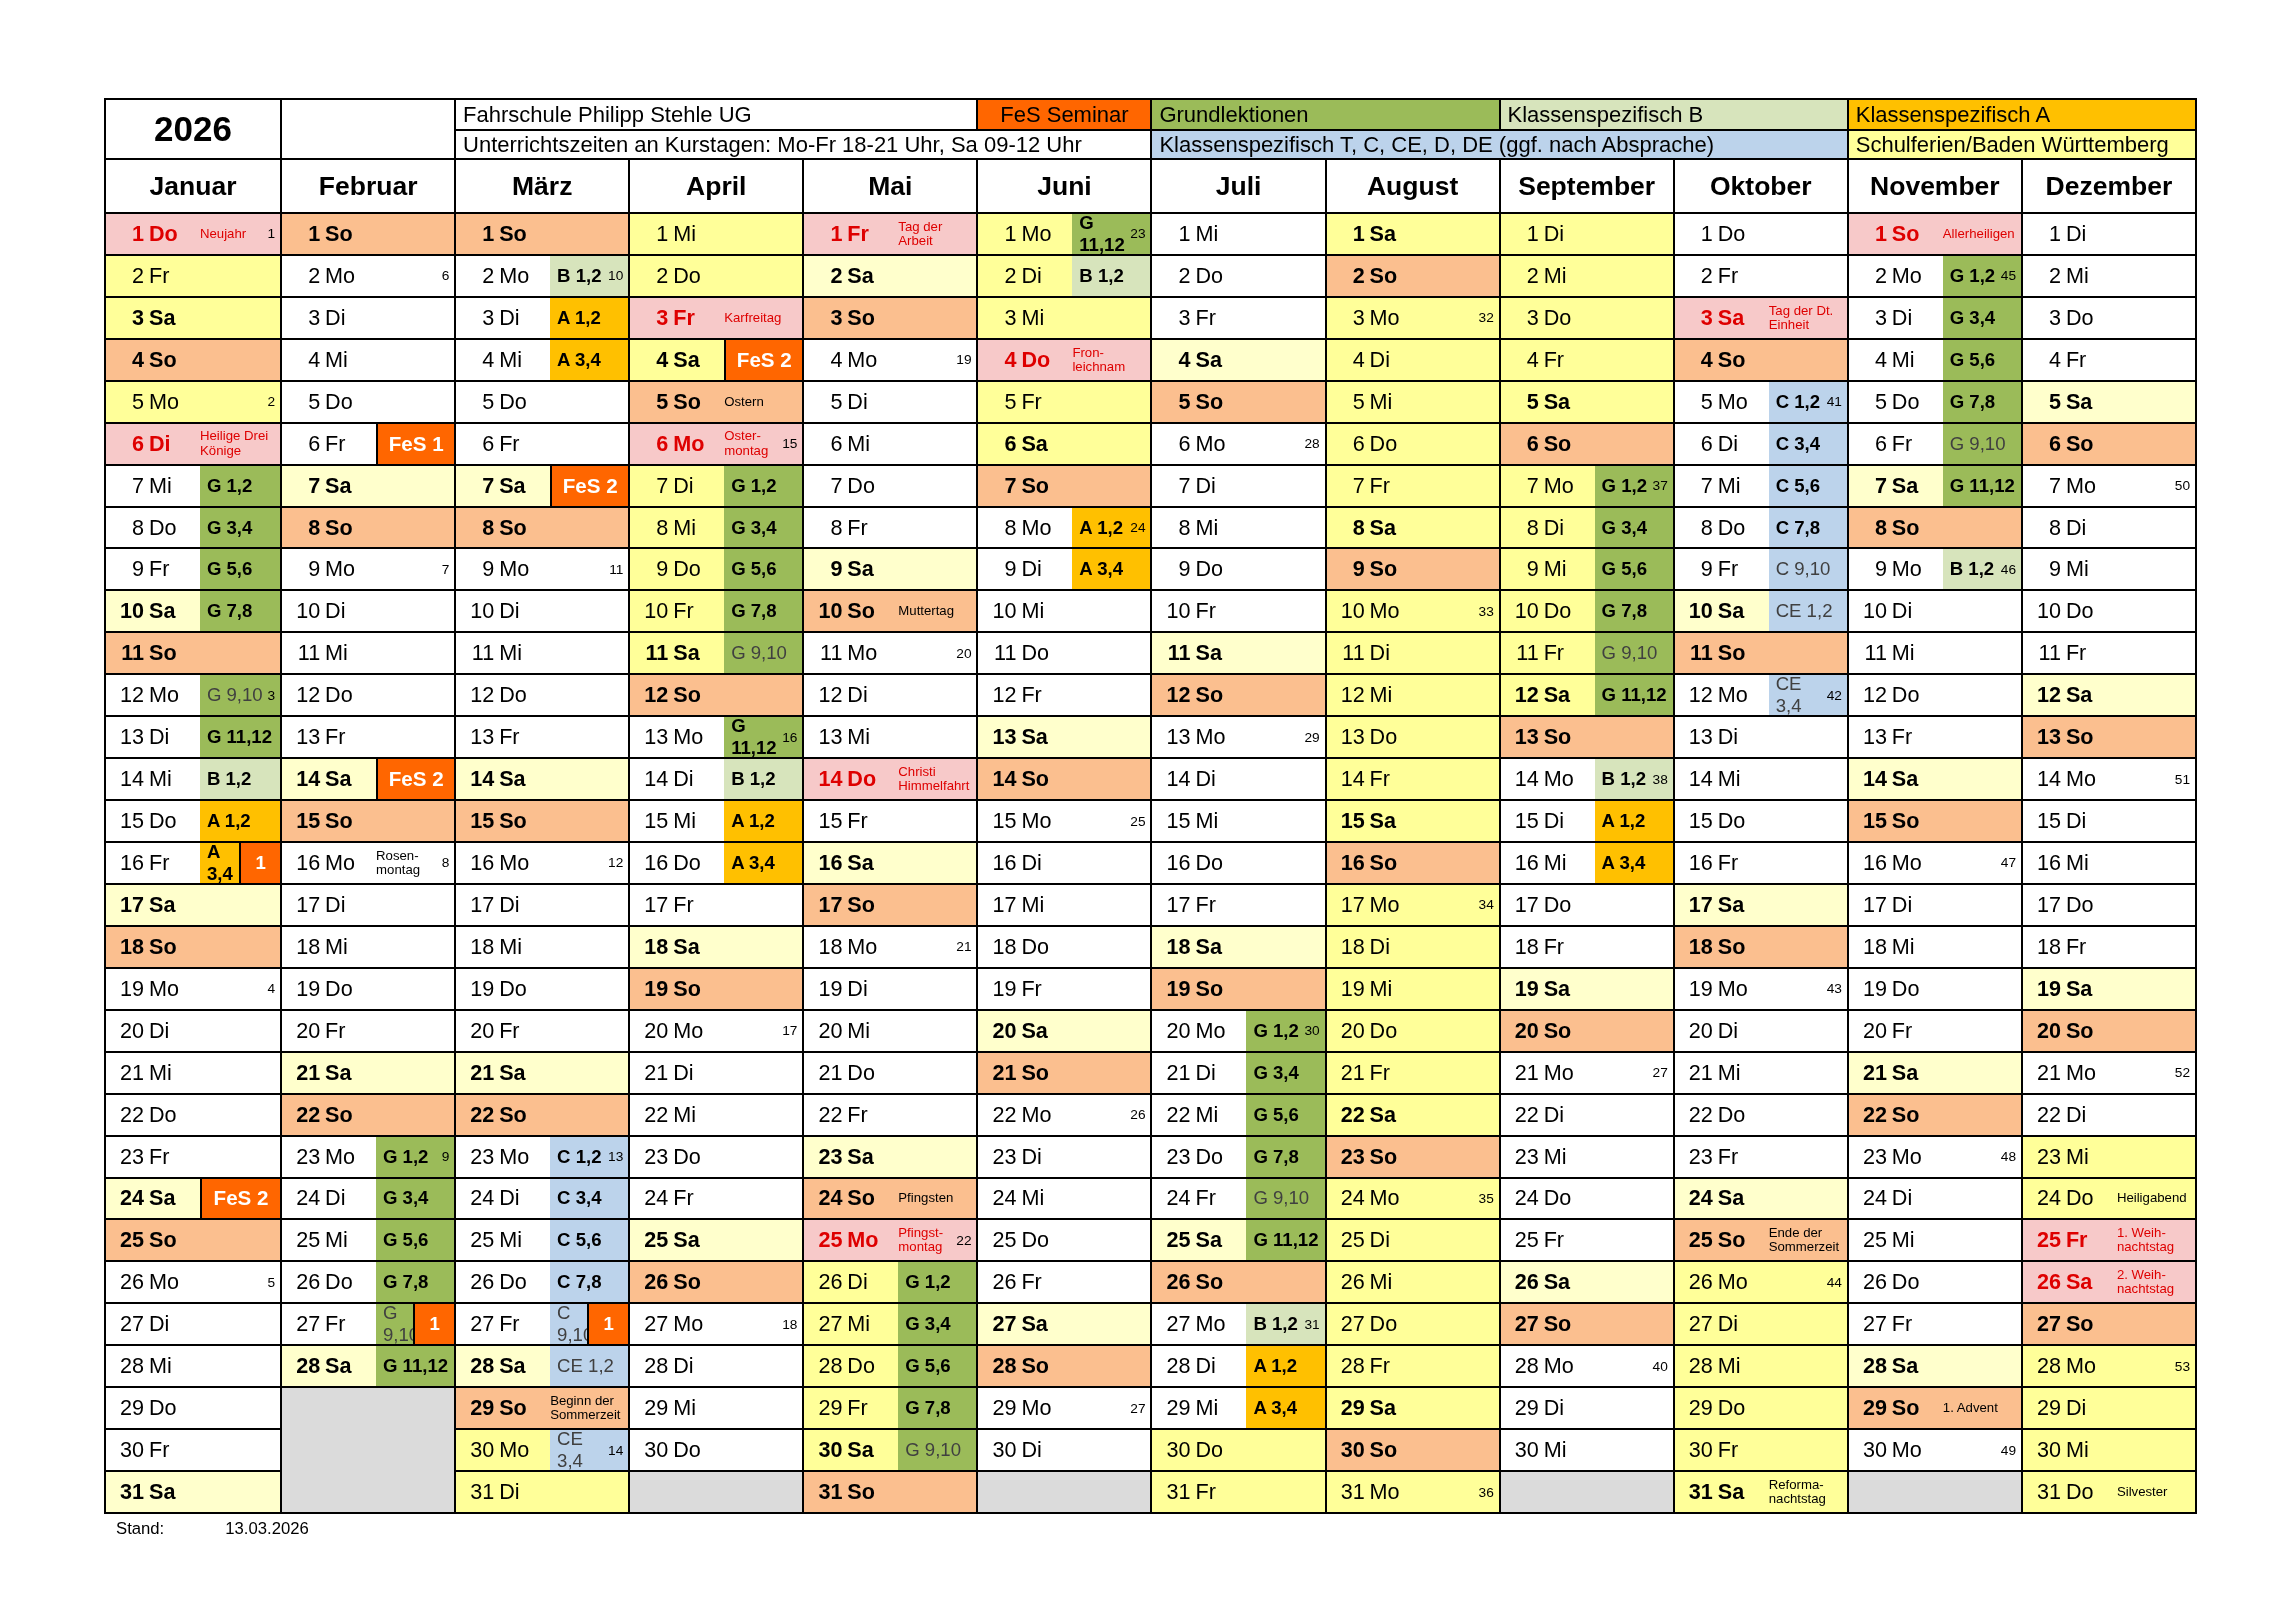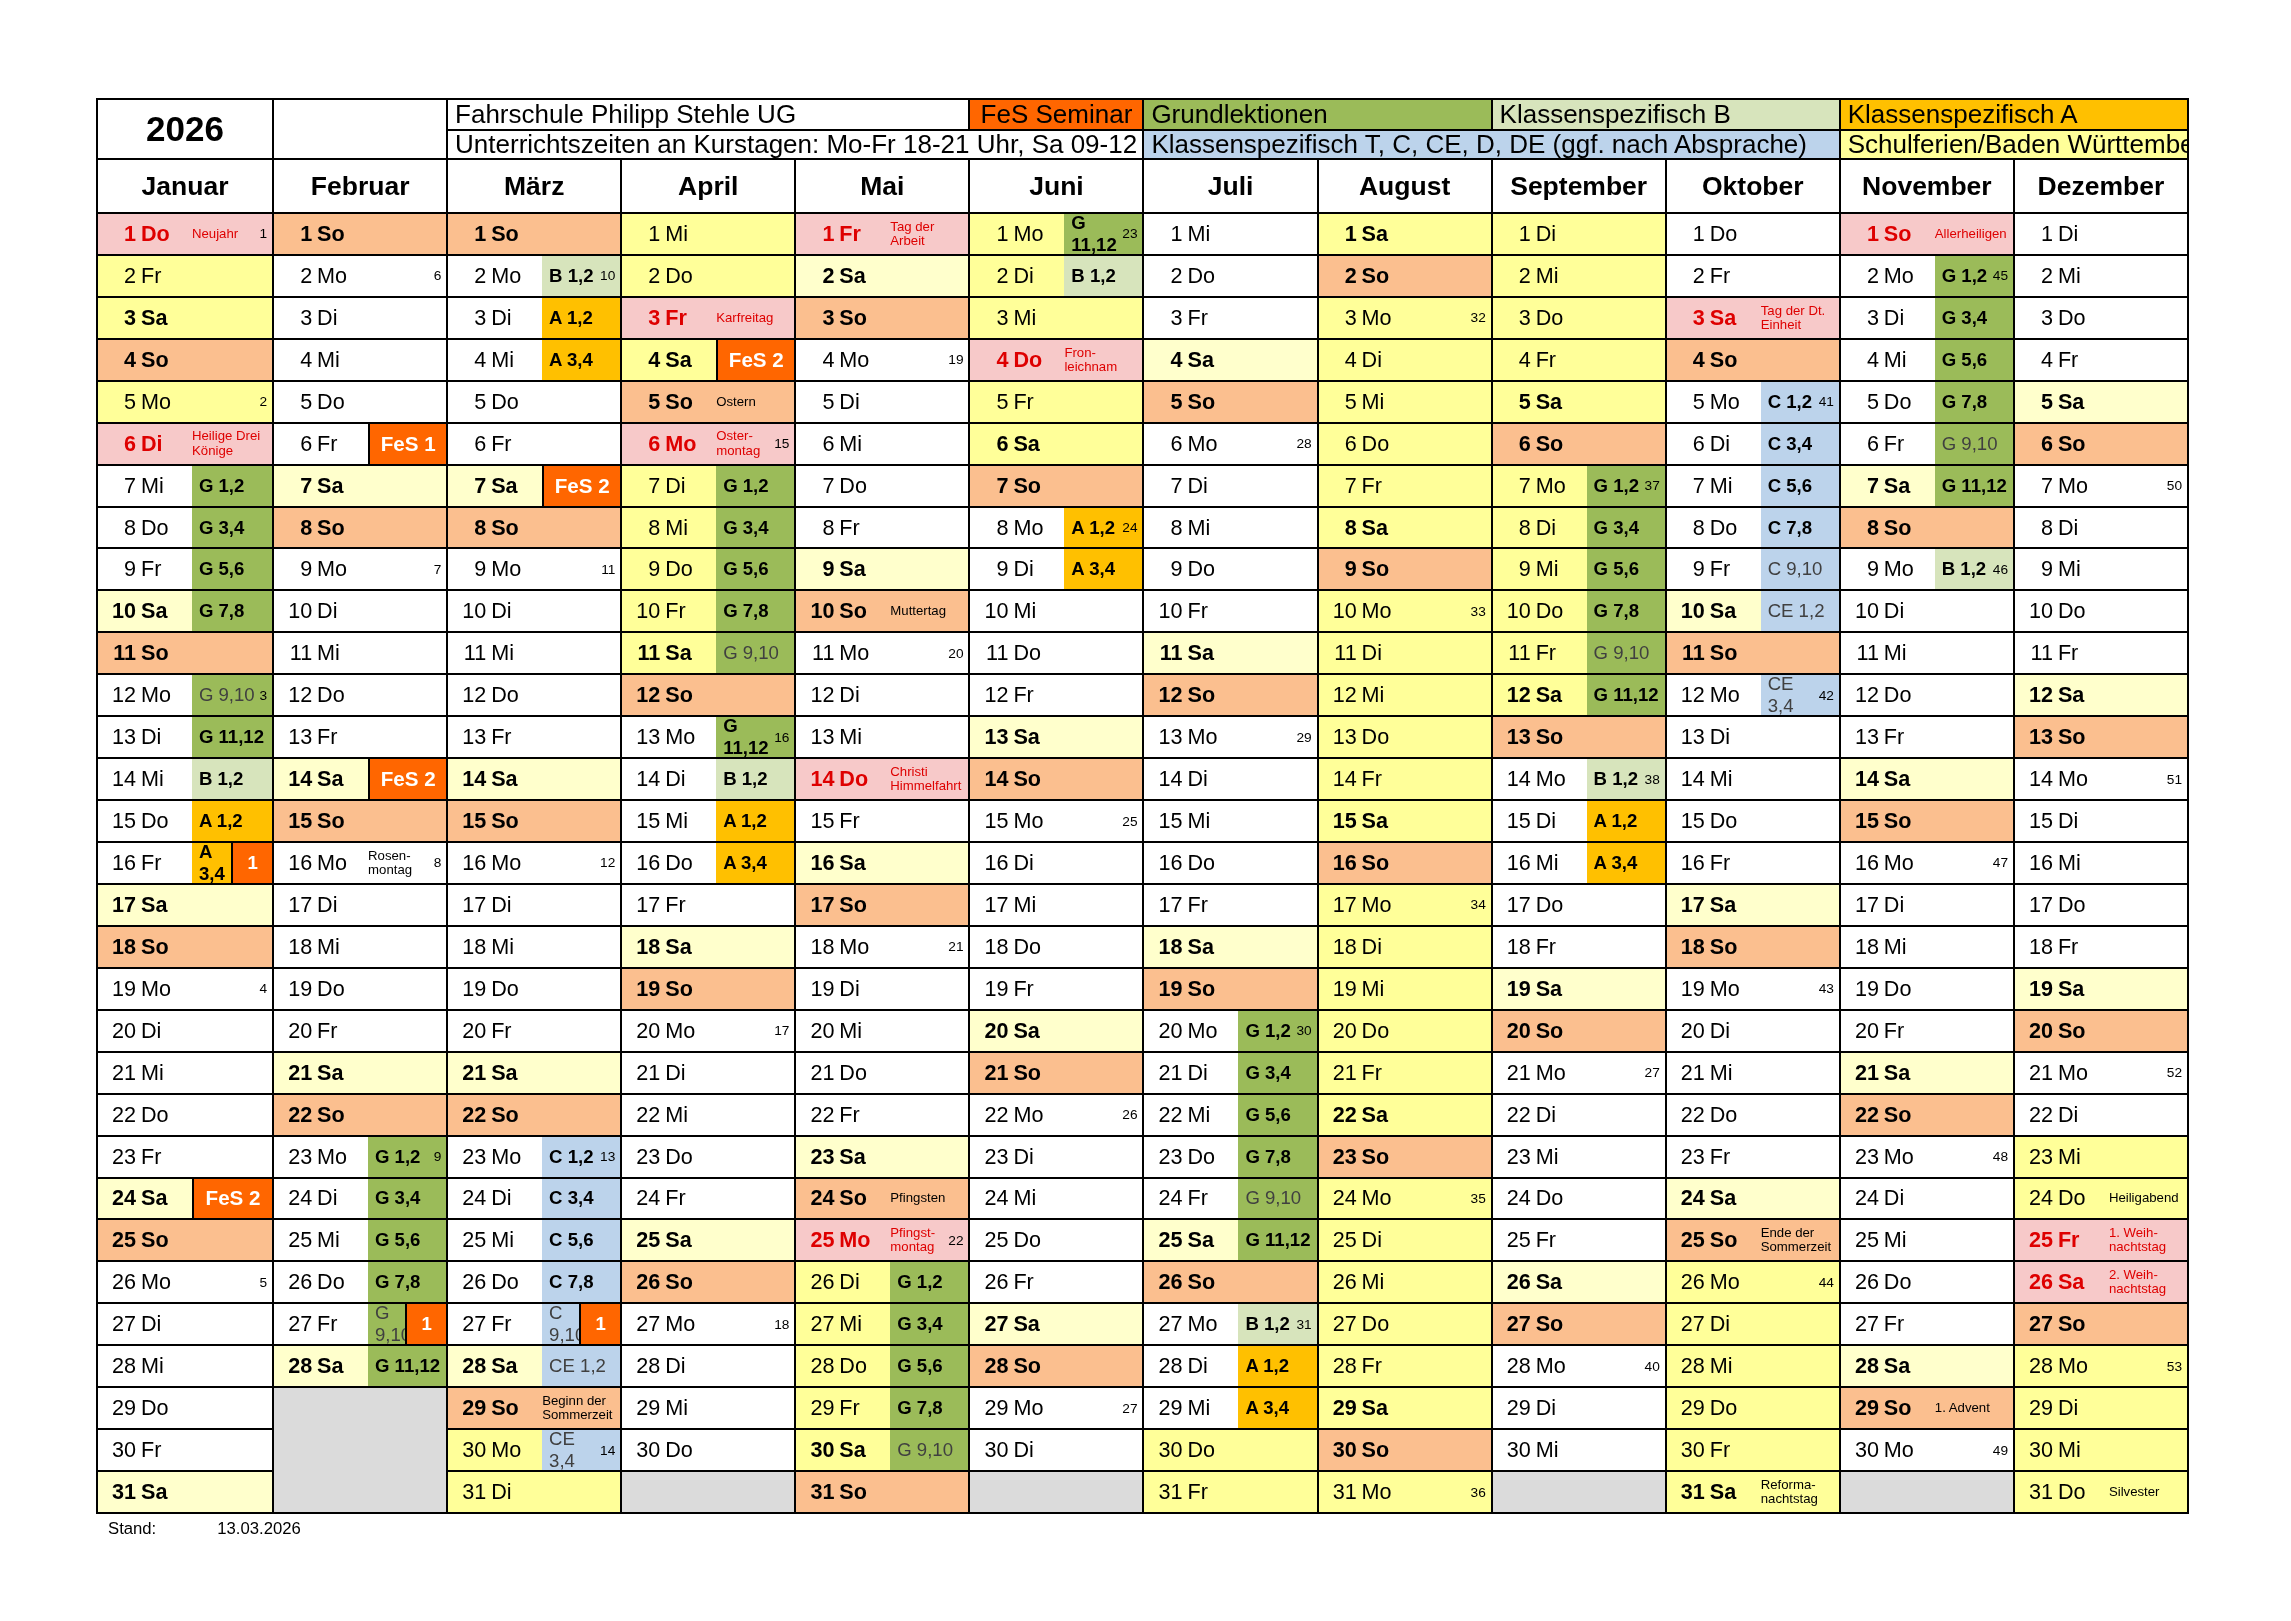--- a/index.html
+++ b/index.html
@@ -1,23 +1,23 @@
 <!DOCTYPE html>
 <html style="--fes: #FF6600; --sun: #FBBF8F; --hol: #F7C9C9; --red: #DE0000; --vac: #FFFF99; --sat: #FFFFCC; --g: #9BBB59; --b: #D7E4BC; --a: #FFC000; --c: #BCD3EB; --gray: #DBDBDB;"><head>
 <meta charset="utf-8">
 <style>
   html,body{margin:0;padding:0;background:#fff;}
-  .page{position:relative;width:2268px;height:1621px;background:#fff;font-family:"Liberation Sans",sans-serif;color:#000;}
+  .page{position:relative;width:2268px;height:1621px;background:#fff;font-family:"Liberation Sans",sans-serif;color:#000;margin-left:8px;}
   .calendar{position:absolute;left:96px;top:98px;width:2093px;height:1416px;box-sizing:border-box;
             border:2.9px solid #000;display:grid;grid-template-columns:repeat(12,1fr);
             grid-template-rows:29px 29px 54px repeat(31,1fr);background:#fff;}
   .cell{box-sizing:border-box;border-left:2px solid #000;border-top:2px solid #000;overflow:hidden;position:relative;}
   .noL{border-left:none;} .noT{border-top:none;}
   
-  .lg{display:flex;align-items:center;font-size:26px;padding:0 0 0 6.9px;white-space:nowrap;}
+  .lg{display:flex;align-items:center;font-size:22px;padding:0 0 0 6.9px;white-space:nowrap;}
   .lg.center{justify-content:center;padding:8px;}
   .year{font-size:35px;font-weight:bold;justify-content:center;padding:0;}
   .bg-fes{background:var(--fes);} .bg-grund{background:var(--g);} .bg-kb{background:var(--b);}
   .bg-ka{background:var(--a);} .bg-kt{background:var(--c);} .bg-ferien{background:var(--vac);}
   
   .mhead{display:flex;align-items:center;justify-content:center;font-weight:bold;font-size:26.5px;}
   
   .day{display:flex;align-items:stretch;font-size:21.6px;}
   .num{width:43px;display:flex;align-items:center;justify-content:flex-end;padding-right:4.9px;box-sizing:border-box;flex:none;}
   .wd{width:51px;display:flex;align-items:center;box-sizing:border-box;flex:none;}

